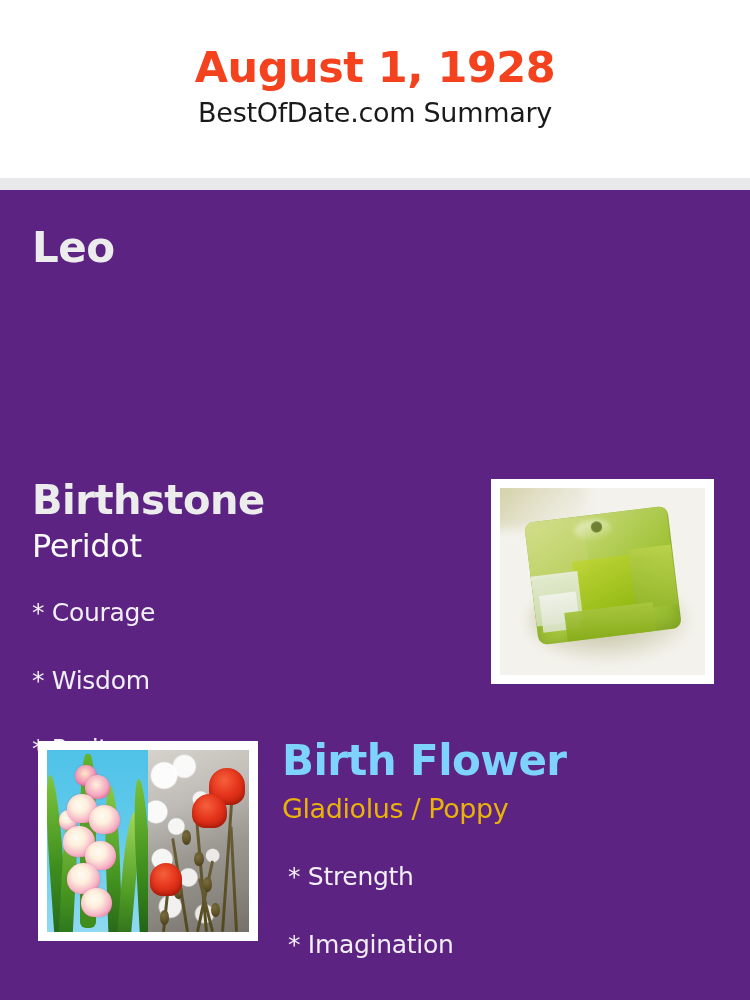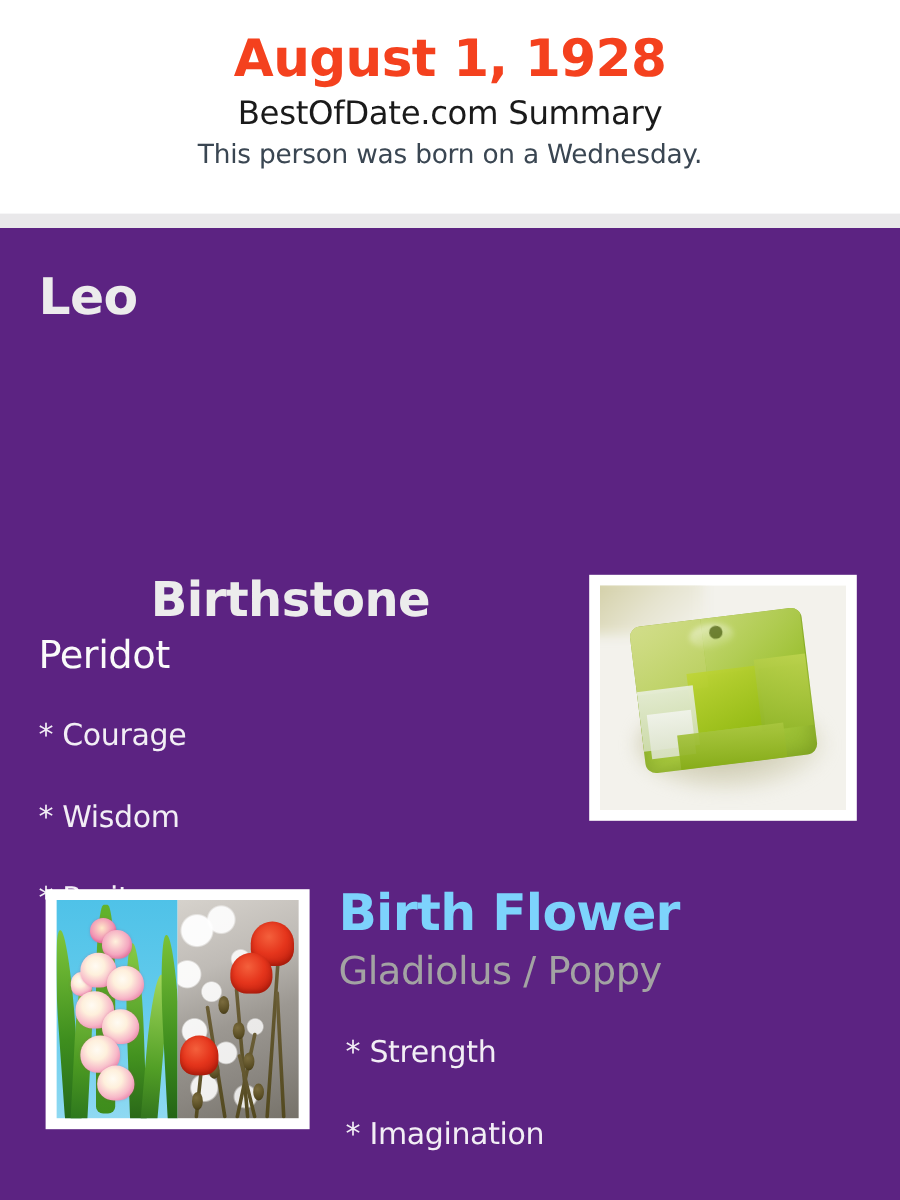--- a/index.html
+++ b/index.html
@@ -21,21 +21,21 @@
   }
 
   
   .header {
     position: absolute;
     left: 0; top: 0;
     width: 750px;
     height: 178px;
     background: #FFFFFF;
     text-align: center;
-    padding-top: 22px;
+    padding-top: 40px;
   }
 
   .date-title {
     font-family: "DejaVu Sans", sans-serif;
     font-size: 43px;
     font-weight: bold;
     color: #F4411E;
     line-height: 54px;
     letter-spacing: -0.5px;
   }
@@ -109,21 +109,20 @@
     width: 420px;
   }
 
   .section-head {
     font-family: "DejaVu Sans", sans-serif;
     font-size: 40px;
     font-weight: bold;
     color: #ECECEC;
     line-height: 50px;
     letter-spacing: -0.5px;
-    text-align: center;
   }
 
   .section-sub {
     font-family: "DejaVu Sans", sans-serif;
     font-size: 32px;
     font-weight: normal;
     color: #FAFAFA;
     line-height: 42px;
     letter-spacing: -0.4px;
   }
@@ -345,39 +344,38 @@
     font-size: 42px;
     font-weight: bold;
     color: #7dd3fc;
     line-height: 52px;
     letter-spacing: -0.6px;
     white-space: nowrap;
   }
 
   .flower-sub {
     font-family: "DejaVu Sans", sans-serif;
-    font-size: 32px;
-    font-weight: normal;
-    color: #a3a3a3;
+    font-size: 27px;
+    font-weight: normal;
+    color: #eab308;
     line-height: 44px;
     letter-spacing: -0.4px;
     white-space: nowrap;
   }
 
   .flower-traits { margin-top: 6px; margin-left: 6px; list-style: none; }
 </style>
 </head>
 <body>
 
 <div id="page">
 
   <div class="header">
     <div class="date-title">August 1, 1928</div>
     <div class="site-summary">BestOfDate.com Summary</div>
-    <div class="born-line">This person was born on a Wednesday.</div>
   </div>
 
   <div class="divider-strip"></div>
 
   <div class="body-panel">
 
     <div class="zodiac-block">
       <div class="zodiac-name">Leo</div>
     </div>
 

